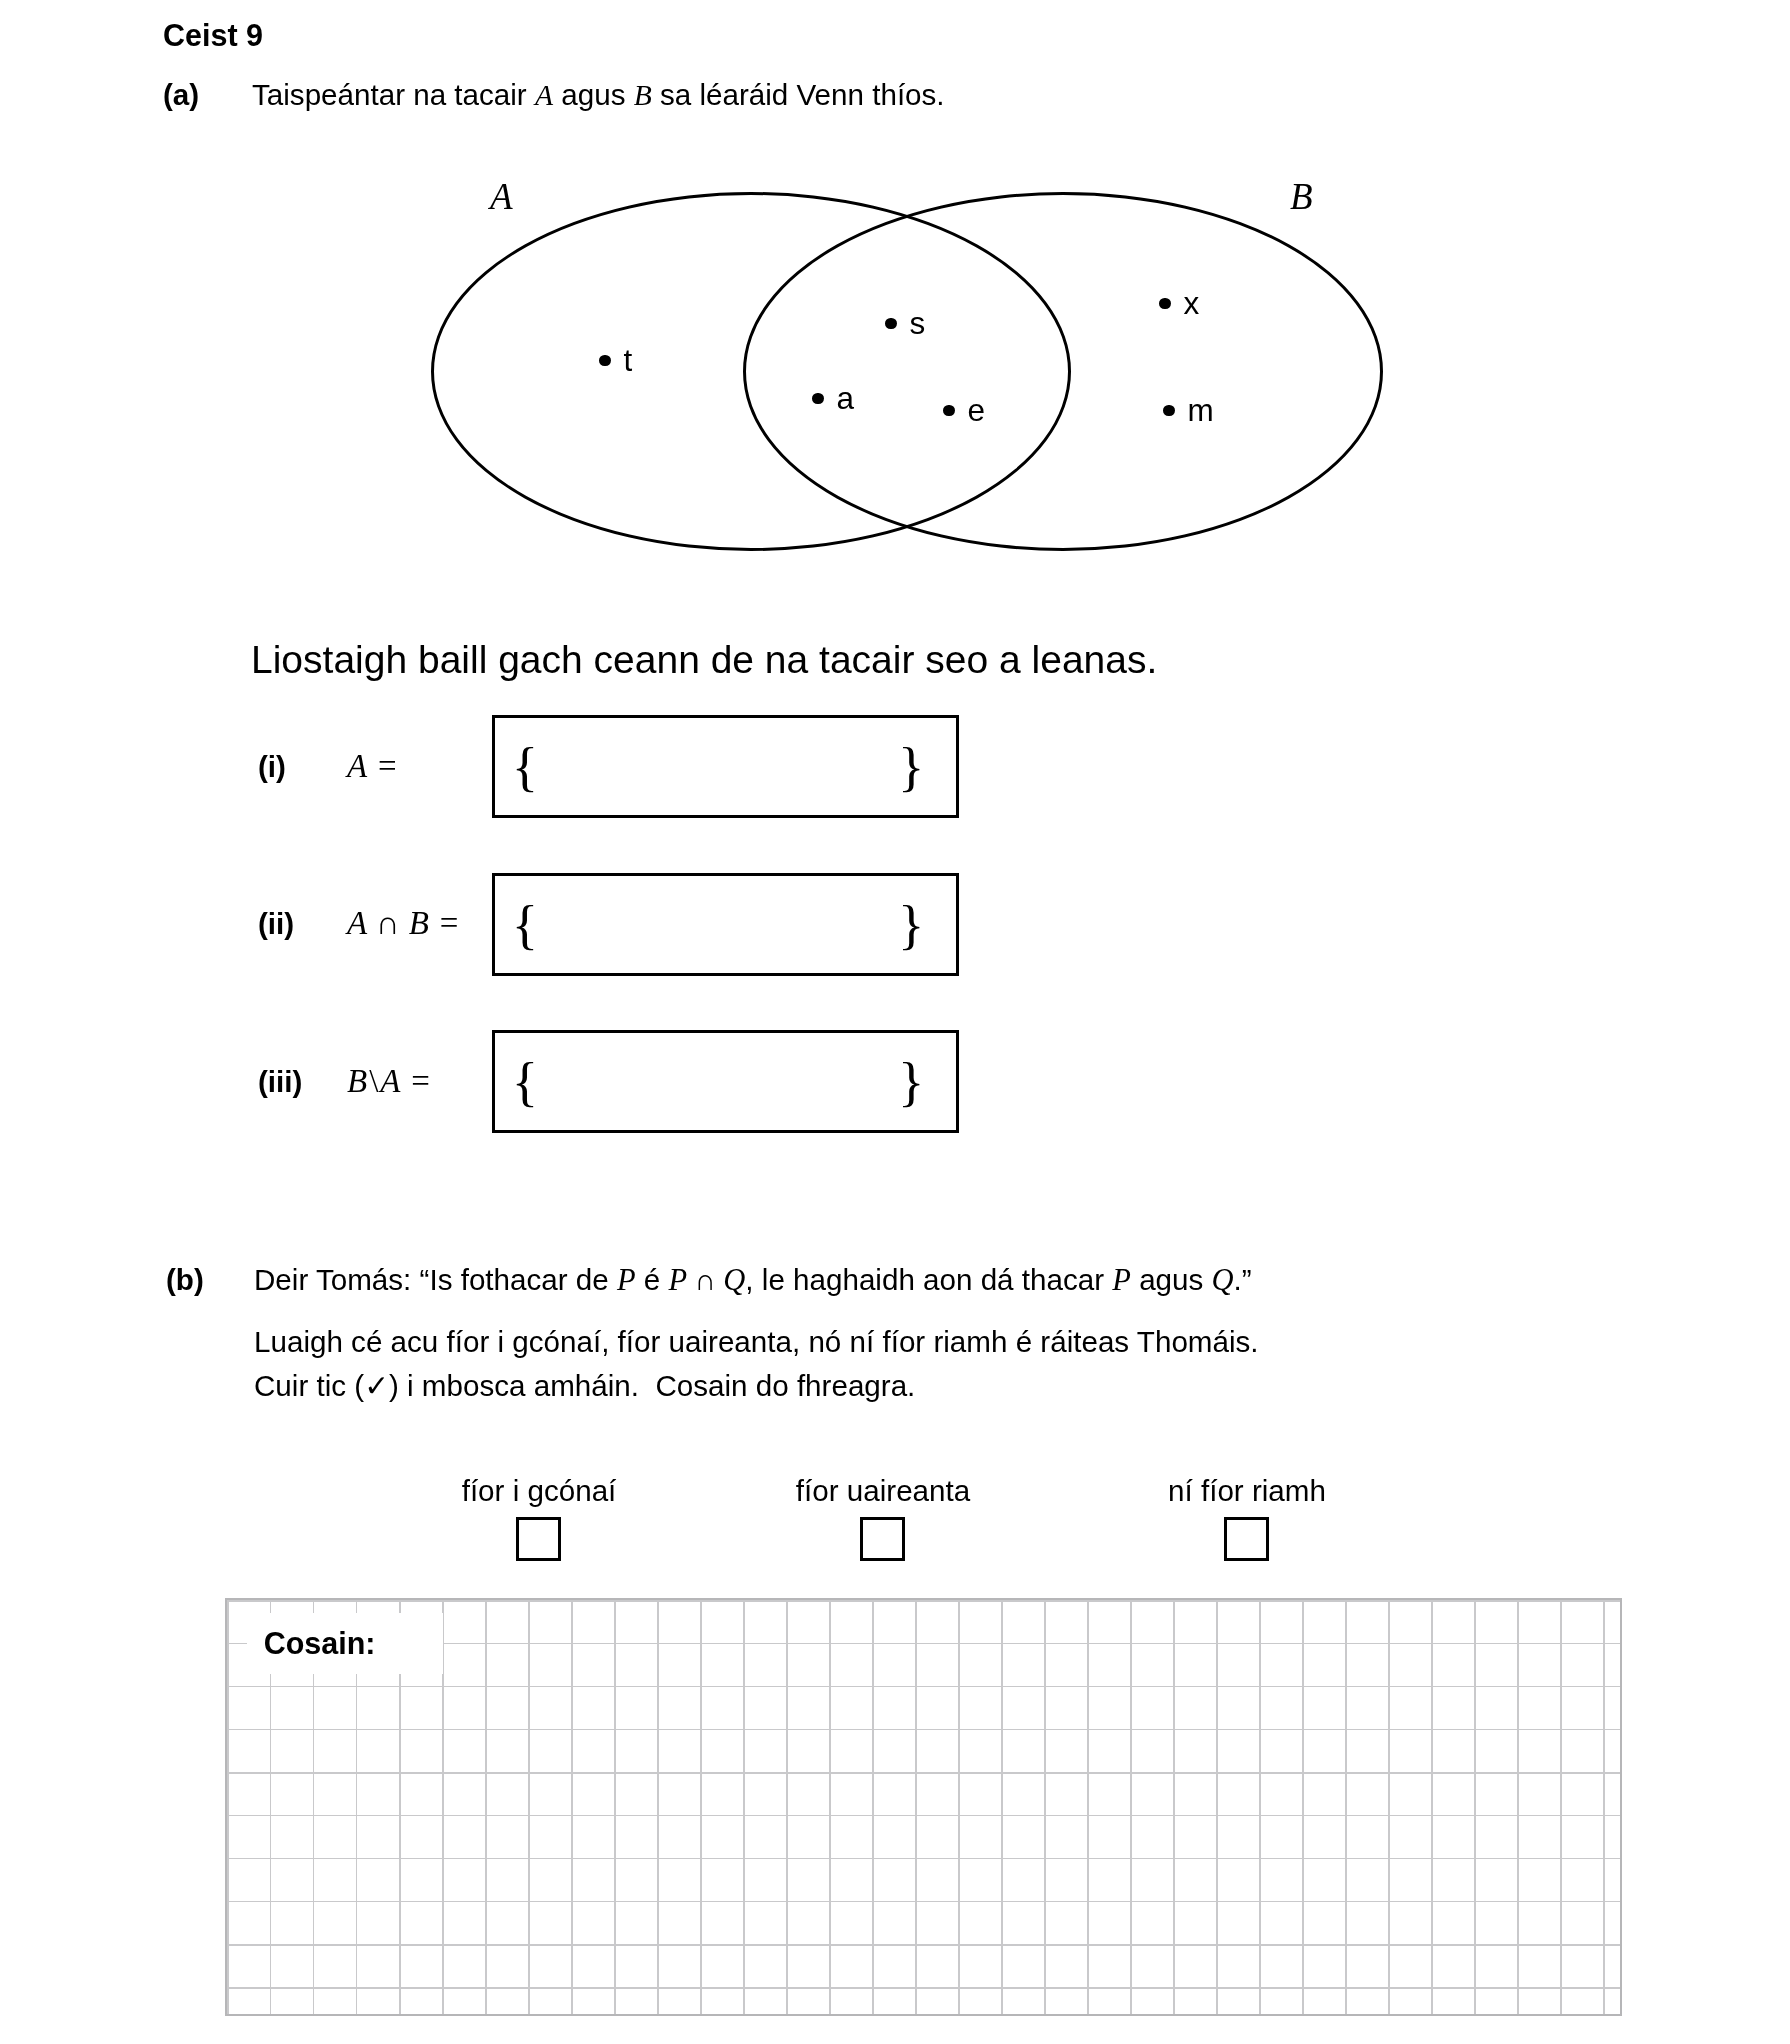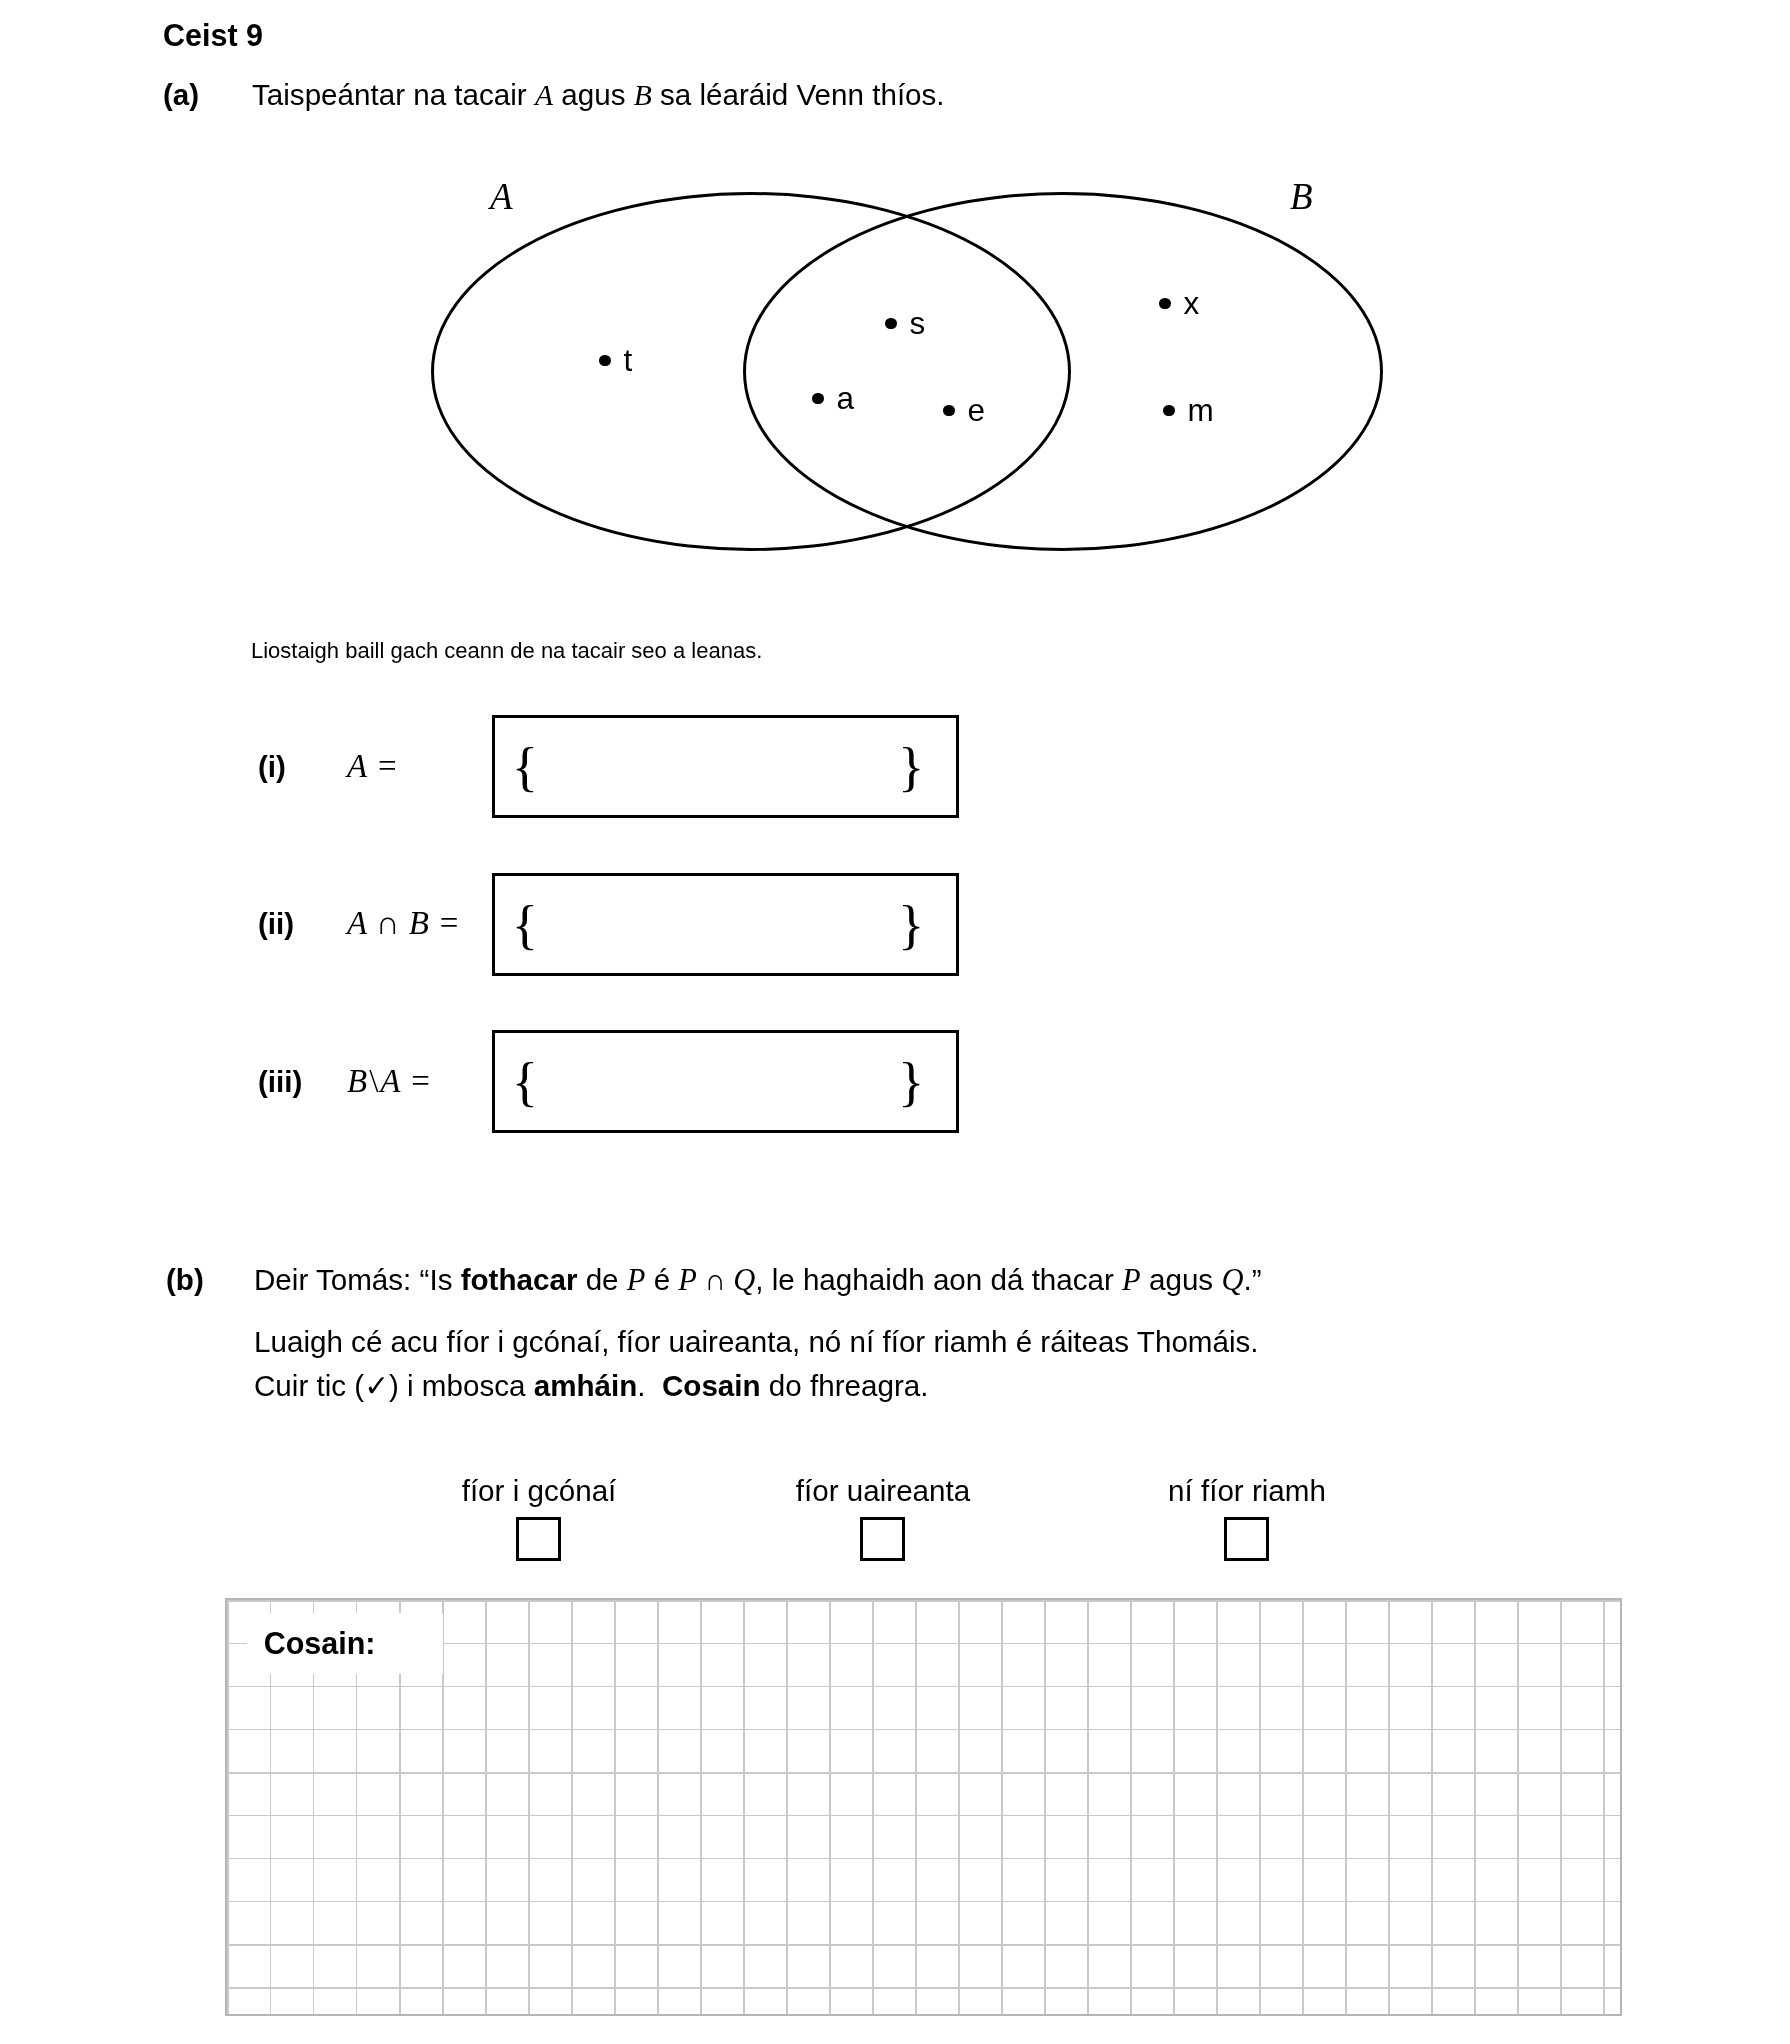--- a/index.html
+++ b/index.html
@@ -27,21 +27,21 @@
   .venn-el{position:absolute; display:flex; align-items:center; gap:12.8px;
     height:33px; font-size:31.5px; line-height:33px;}
   .dot{width:11.8px; height:11.8px; background:#000; border-radius:50%; flex:0 0 auto;}
   .el-t{left:599px; top:344px;}
   .el-s{left:885px; top:307px;}
   .el-a{left:812px; top:382px;}
   .el-e{left:943px; top:394px;}
   .el-x{left:1159px; top:287px;}
   .el-m{left:1163px; top:394px;}
   
-  .instruction{position:absolute; left:251px; top:638px; font-size:22px;}
+  .instruction{position:absolute; left:251px; top:638px; font-size:39px;}
   
   .rom{position:absolute; left:258px; font-size:29.6px; font-weight:bold; line-height:37px;}
   .rom-i{top:748px;} .rom-ii{top:905px;} .rom-iii{top:1063px;}
   .mexpr{position:absolute; left:347px; font-family:"Liberation Serif", serif;
     font-size:33px; line-height:39px; font-style:italic; white-space:pre;}
   .mexpr-i{top:747px;} .mexpr-ii{top:904px;} .mexpr-iii{top:1062px;}
   .mexpr .op-sp{font-style:normal; padding:0 8.9px;}
   .mexpr .op-tight{font-style:normal; padding:0 2px;}
   .mexpr .eq{font-style:normal; margin-left:10.8px;}
   .ansbox{position:absolute; left:492px; width:467px; height:103px;
@@ -50,21 +50,21 @@
     padding:0 31.5px 0 16.7px;
     font-family:"Liberation Serif", serif; font-size:55px; font-weight:400;}
   .box-i{top:715px;} .box-ii{top:873px;} .box-iii{top:1030px;}
   .brace{line-height:1;}
   
   .bline{position:absolute; font-size:29.6px; white-space:pre;}
   .bline1{left:166px; top:1263px;}
   .bline2{left:254px; top:1325px;}
   .bline3{left:254px; top:1369px;}
   .pnum-b{display:inline-block; width:88px; font-weight:bold;}
-  .bold{font-weight:bold;}
+  .bold{font-weight:normal;}
   .bmvar{font-family:"Liberation Serif", serif; font-style:italic; font-size:30.5px;}
   
   .opt-label{position:absolute; top:1474px; transform:translateX(-50%);
     font-size:29.6px; white-space:nowrap;}
   .opt1{left:539px;} .opt2{left:883px;} .opt3{left:1247px;}
   .chk{position:absolute; top:1517px; width:45px; height:44px;
     border:3.9px solid #000; box-sizing:border-box; background:#fff;}
   .chk1{left:516px;} .chk2{left:860px;} .chk3{left:1224px;}
   
   .grid-area{position:absolute; left:225px; top:1598px; width:1397px; height:418px;

